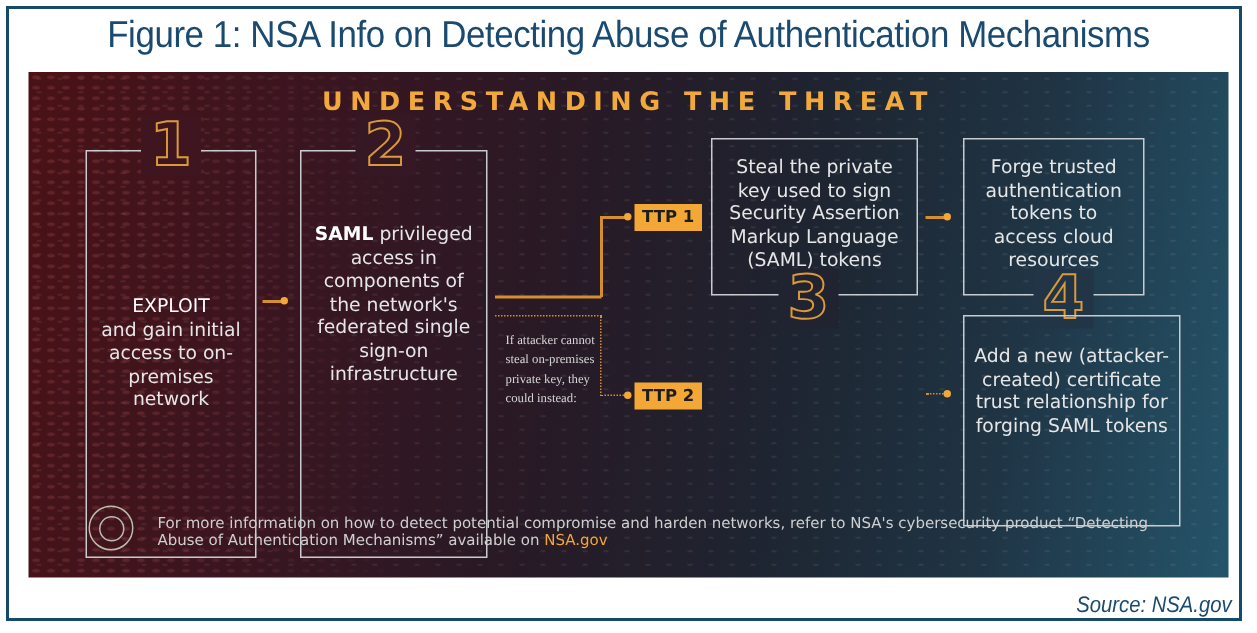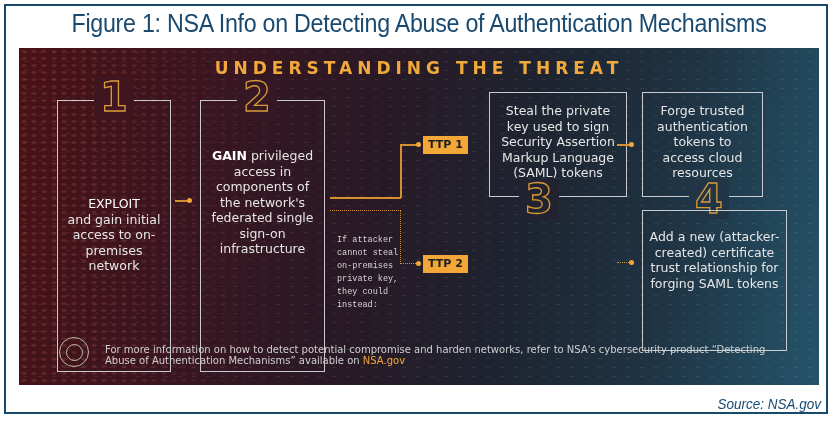--- a/index.html
+++ b/index.html
@@ -15,29 +15,29 @@
     background-image:radial-gradient(ellipse 4px 2px at center,rgba(255,140,140,0.14) 60%,transparent 70%);
     background-size:10px 7px;
     -webkit-mask-image:linear-gradient(90deg,#000 30%,transparent 100%);mask-image:linear-gradient(90deg,#000 30%,transparent 100%);}
   .heading{position:absolute;left:0;top:10px;width:800px;text-align:center;color:#f2a93b;font-weight:bold;font-size:17px;letter-spacing:5px;font-family:"DejaVu Sans",sans-serif;}
   .box{position:absolute;border:1.5px solid #c8ccd0;box-sizing:border-box;color:#e6e6e6;text-align:center;font-family:"DejaVu Sans",sans-serif;}
   .num{position:absolute;font-family:"DejaVu Sans",sans-serif;font-size:40px;font-weight:bold;color:transparent;-webkit-text-stroke:1.3px #d99a3a;text-align:center;line-height:40px;padding:0 6px;}
   .num-top{top:-24px;}
   .box-text{position:absolute;left:0;right:0;font-size:12.5px;line-height:15.5px;}
   .b1{left:38px;top:52px;width:114px;height:272px;}
   .b2{left:181px;top:52px;width:125px;height:272px;}
-  .b3{left:470px;top:44px;width:138px;height:105px;}
+  .b3{left:455px;top:44px;width:138px;height:105px;}
   .b4{left:623px;top:44px;width:121px;height:105px;}
   .b5{left:455px;top:162px;width:138px;height:111px;}
   .b6{left:623px;top:162px;width:145px;height:141px;}
   .ttp{position:absolute;background:#f3a737;color:#1d1d1d;font-weight:bold;font-size:11px;font-family:"DejaVu Sans",sans-serif;padding:3px 5px;line-height:12px;}
   .line{position:absolute;background:#d58e30;}
   .dline{position:absolute;border-color:#d58e30;border-style:dotted;border-width:0;}
   .dot{position:absolute;width:5px;height:5px;border-radius:50%;background:#f3a737;}
-  .note{position:absolute;left:318px;top:186px;width:70px;color:#d5d5d5;font-size:8.5px;line-height:13px;font-family:Liberation Mono, monospace;}
+  .note{position:absolute;left:318px;top:172px;width:70px;color:#d5d5d5;font-size:8.5px;line-height:13px;font-family:Liberation Serif, serif;}
   .footer{position:absolute;left:86px;top:296px;width:690px;color:#cfcfcf;font-size:10px;line-height:11px;font-family:"DejaVu Sans",sans-serif;}
   .footer .link{color:#f3a737;}
   .seal{position:absolute;left:40px;top:289px;width:30px;height:30px;border-radius:50%;border:1.5px solid #bba;box-sizing:border-box;}
   .seal::after{content:"";position:absolute;left:6px;top:6px;width:15px;height:15px;border-radius:50%;border:1px solid #bba;}
   .source{position:absolute;right:17px;top:395px;font-style:italic;font-size:15px;color:#1a4a70;transform:scaleX(0.9);transform-origin:right;}
 </style>
 </head>
 <body>
 
 <div class="frame"></div>
@@ -56,21 +56,21 @@
       <div style="padding:0 6px;">and gain initial access to on-premises network</div>
     </div>
   </div>
 
   <div class="line" style="left:156px;top:152px;width:14px;height:1.5px;"></div>
   <div class="dot" style="left:168px;top:150px;"></div>
 
   <div class="box b2">
     <div class="num num-top" style="left:36px;background:#351824;">2</div>
     <div class="box-text" style="top:47px;padding:0 6px;">
-      <span style="font-weight:bold;color:#fff;">GAIN</span>
+      <span style="font-weight:bold;color:#fff;">SAML</span>
       <span>privileged access in components of the network's federated single sign-on infrastructure</span>
     </div>
   </div>
 
   <div class="line" style="left:311px;top:149px;width:71px;height:1.5px;"></div>
   <div class="line" style="left:381px;top:96px;width:1.5px;height:54px;"></div>
   <div class="line" style="left:381px;top:96px;width:18px;height:1.5px;"></div>
   <div class="dot" style="left:397px;top:94px;"></div>
   <div class="ttp" style="left:404px;top:88px;">TTP 1</div>
 

